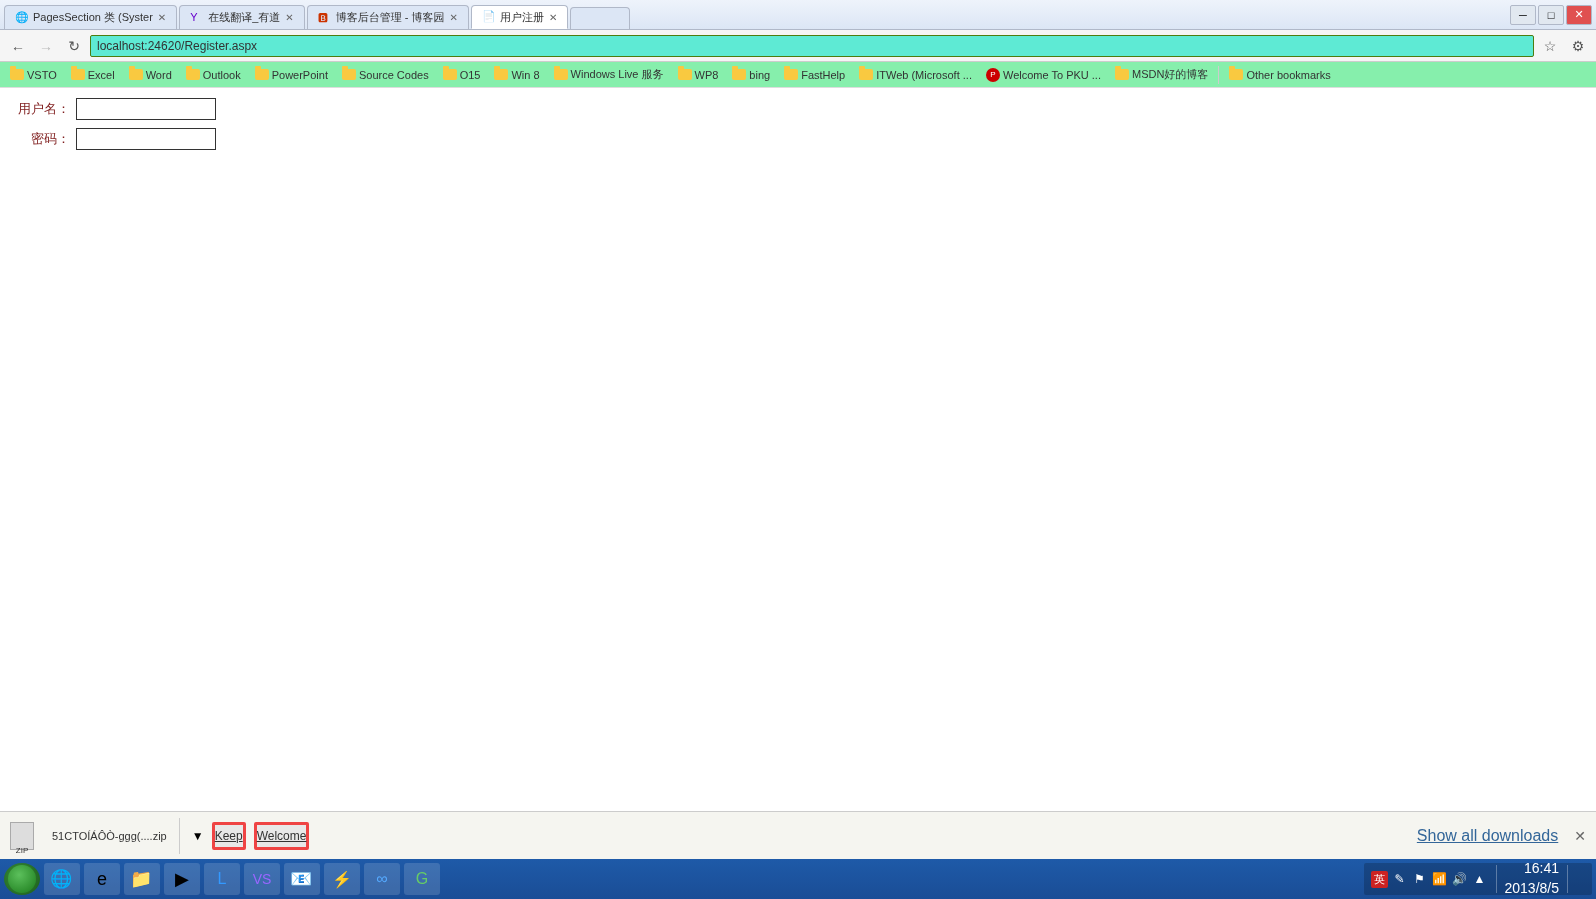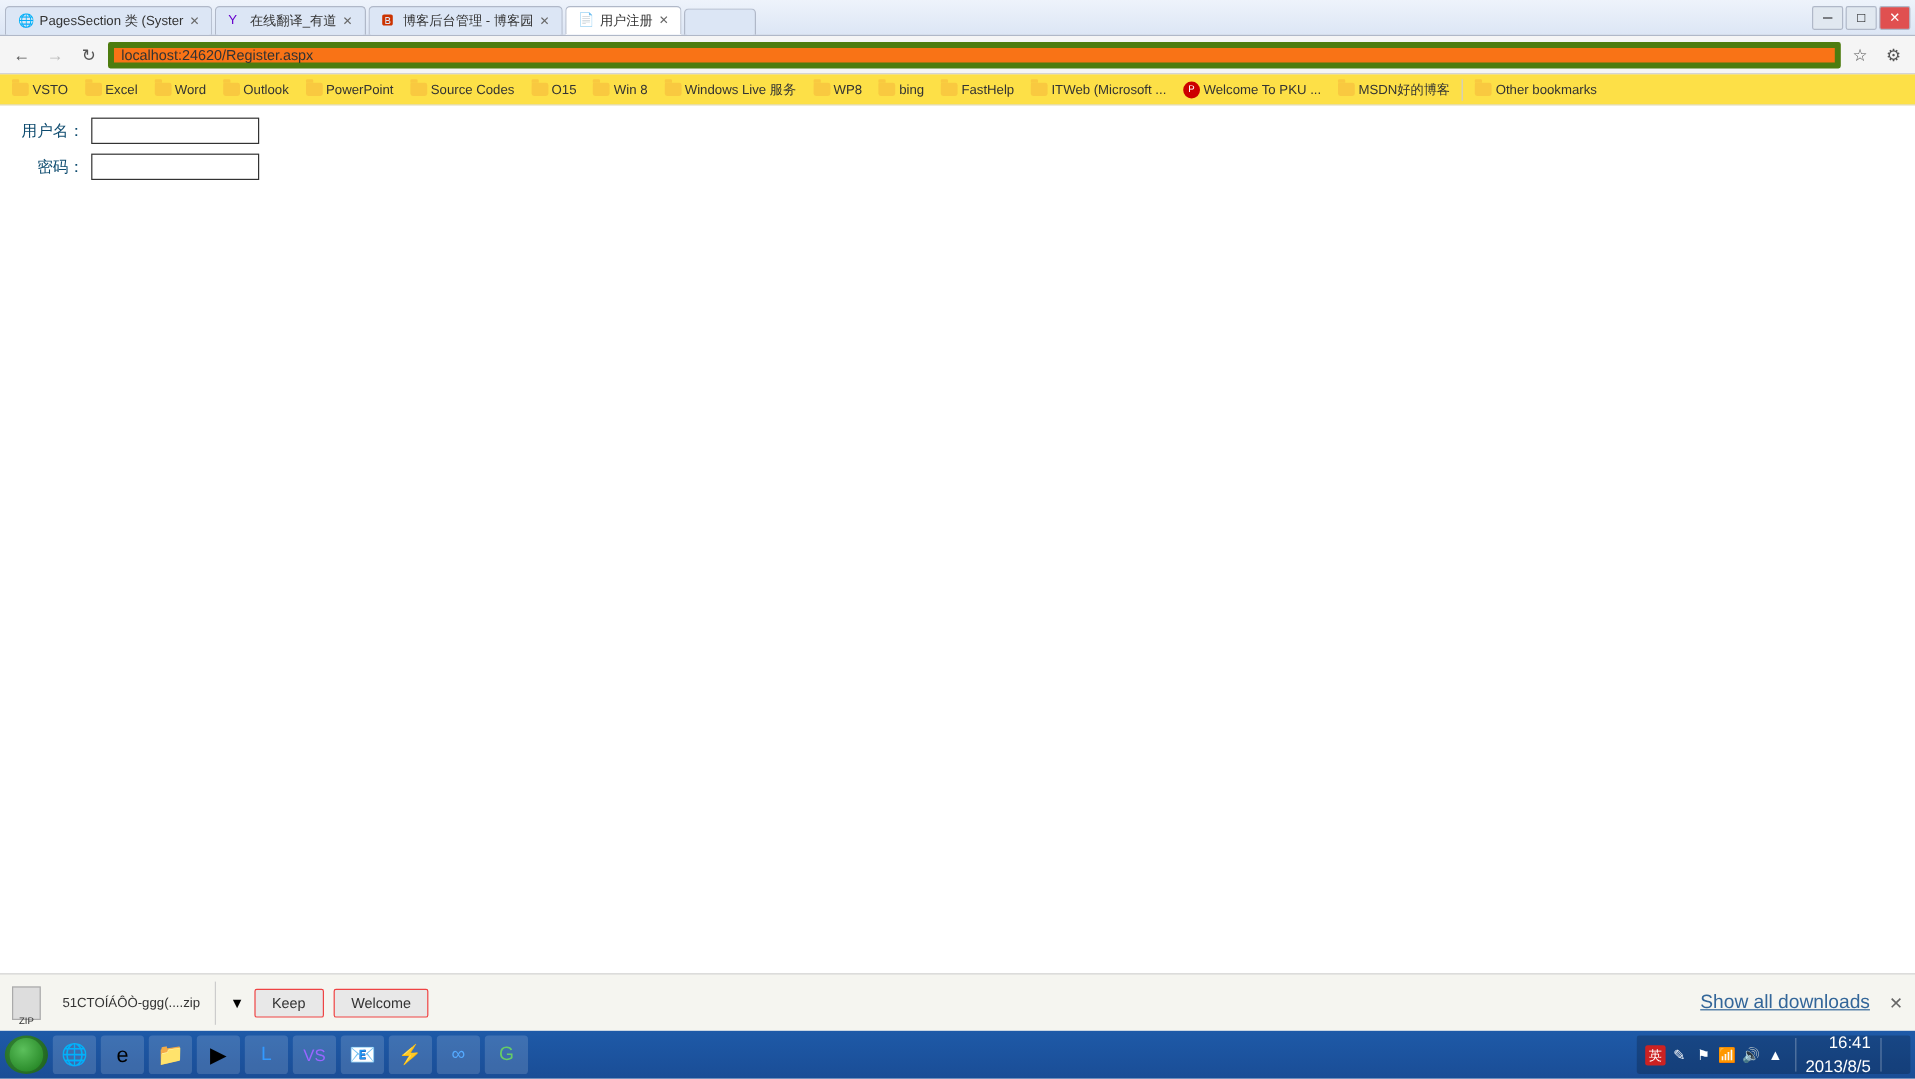--- a/index.html
+++ b/index.html
@@ -101,35 +101,35 @@
       justify-content: center;
       cursor: pointer;
       color: #555;
       font-size: 14px;
       border-radius: 3px;
     }
     .nav-btn.disabled { color: #bbb; cursor: default; }
     .address-bar {
       flex: 1;
       height: 22px;
-      border: 5px solid #4d7c0f;
+      border: 1px solid #4d7c0f;
       border-radius: 2px;
-      background: #f97316;
+      background: #5eead4;
       display: flex;
       align-items: center;
       padding: 0 6px;
       font-size: 12px;
       color: #333;
     }
     .address-text { flex: 1; font-size: 12px; }
 
     
     .bookmarks-bar {
       height: 26px;
-      background: #fde047;
+      background: #86efac;
       border-bottom: 1px solid #ddd;
       display: flex;
       align-items: center;
       padding: 0 4px;
       gap: 2px;
       overflow: hidden;
     }
     .bookmark-item {
       display: flex;
       align-items: center;
@@ -170,21 +170,21 @@
     }
 
     .form-row {
       display: flex;
       align-items: center;
       margin-bottom: 8px;
     }
     .form-label {
       width: 55px;
       font-size: 13px;
-      color: #0c4a6e;
+      color: #7f1d1d;
       text-align: right;
       margin-right: 6px;
     }
     .form-input {
       width: 140px;
       height: 22px;
       border: 1px solid #333;
       font-size: 12px;
       padding: 2px 3px;
       outline: none;
@@ -225,27 +225,28 @@
     .download-warning {
       font-size: 11px;
       color: #555;
       max-width: 320px;
     }
     .download-arrow {
       font-size: 12px;
       cursor: pointer;
     }
     .download-btn {
-      padding: 4px 14px;
+      padding: 4px 0;
       font-size: 12px;
       cursor: pointer;
       background: #e8e8e8;
-      border: 1px solid #ef4444;
+      border: 3px solid #ef4444;
       border-radius: 2px;
       color: #333;
+      text-decoration: underline;
     }
     .download-expand {
       margin-left: auto;
       font-size: 16px;
       color: #336699;
       cursor: pointer;
       text-decoration: underline;
     }
 
     

